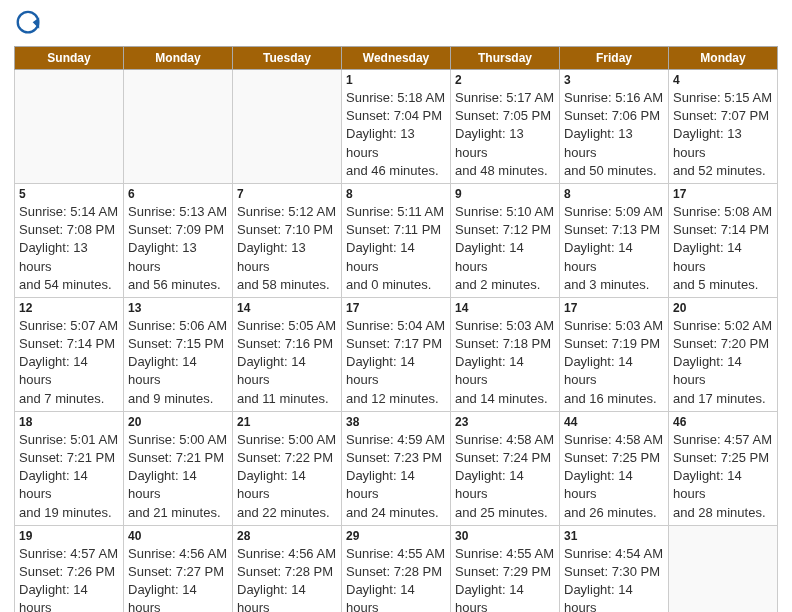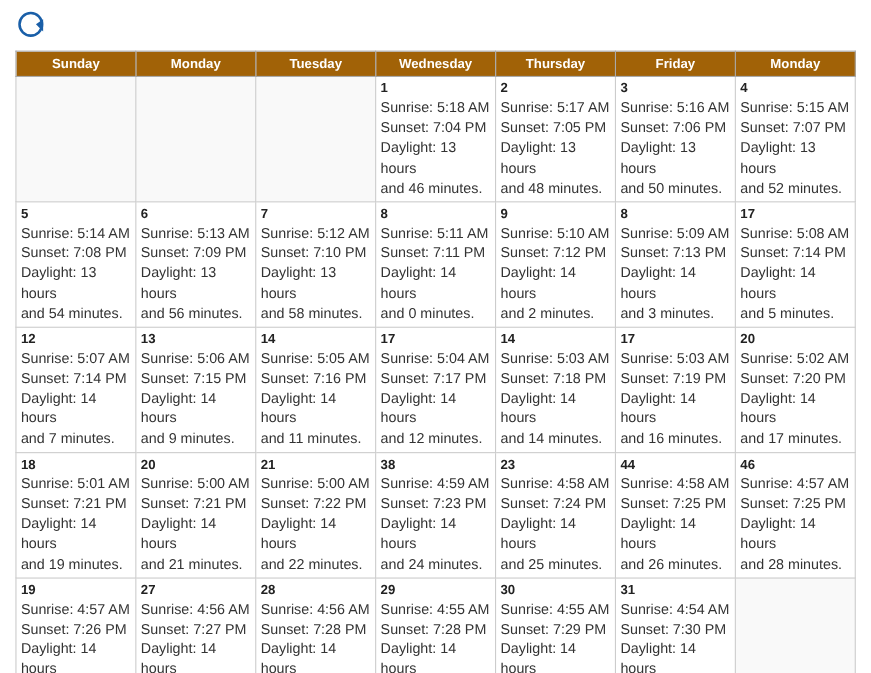--- a/index.html
+++ b/index.html
@@ -231,21 +231,21 @@
             <span class="day-number">46</span>
             <div class="cell-text">Sunrise: 4:57 AM<br>Sunset: 7:25 PM<br>Daylight: 14 hours<br>and 28 minutes.</div>
           </td>
         </tr>
         <tr>
           <td>
             <span class="day-number">19</span>
             <div class="cell-text">Sunrise: 4:57 AM<br>Sunset: 7:26 PM<br>Daylight: 14 hours<br>and 29 minutes.</div>
           </td>
           <td>
-            <span class="day-number">27</span>
+            <span class="day-number">40</span>
             <div class="cell-text">Sunrise: 4:56 AM<br>Sunset: 7:27 PM<br>Daylight: 14 hours<br>and 30 minutes.</div>
           </td>
           <td>
             <span class="day-number">28</span>
             <div class="cell-text">Sunrise: 4:56 AM<br>Sunset: 7:28 PM<br>Daylight: 14 hours<br>and 32 minutes.</div>
           </td>
           <td>
             <span class="day-number">29</span>
             <div class="cell-text">Sunrise: 4:55 AM<br>Sunset: 7:28 PM<br>Daylight: 14 hours<br>and 33 minutes.</div>
           </td>

